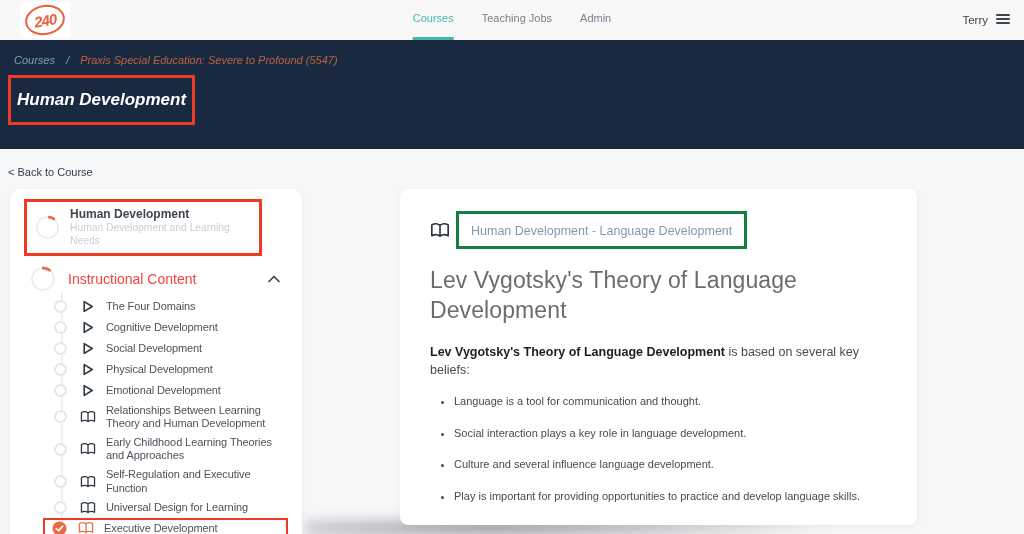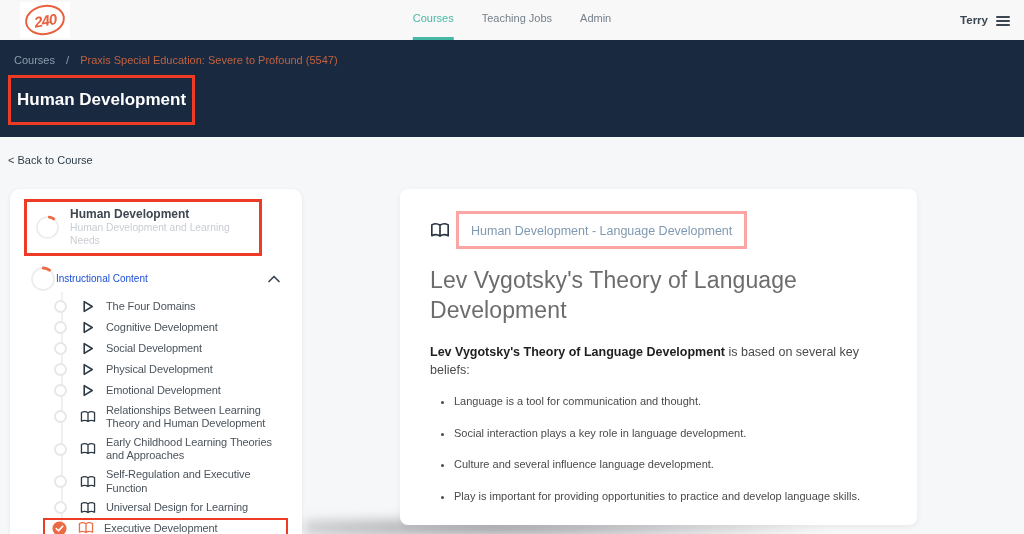--- a/index.html
+++ b/index.html
@@ -8,27 +8,27 @@
   
   .topbar { height:40px; background:#f8f8f9; display:flex; align-items:center; position:relative; }
   .logo-wrap { margin-left:20px; background:#fff; padding:3px 5px; }
   .logo { width:40px; height:30px; border:2.5px solid #e8603c; border-radius:50%;
           display:flex; align-items:center; justify-content:center;
           color:#e8603c; font-weight:bold; font-style:italic; font-size:15px;
           letter-spacing:-1px; transform:rotate(-10deg); }
   .nav { position:absolute; left:50%; transform:translateX(-50%); display:flex; gap:28px; height:40px; }
   .nav-item { font-size:11px; color:#76808a; line-height:37px; height:40px; border-bottom:3px solid transparent; cursor:pointer; }
   .nav-item.active { color:#45b8a5; border-bottom-color:#45b8a5; }
-  .user-area { margin-left:auto; margin-right:14px; display:flex; align-items:flex-end; gap:8px;font-weight:bold; }
+  .user-area { margin-left:auto; margin-right:14px; display:flex; align-items:flex-start; gap:8px; }
   .user-name { font-size:11.5px; color:#3c4652; }
   .burger { width:14px; height:10px; display:flex; flex-direction:column; justify-content:space-between; cursor:pointer; }
   .burger span { display:block; height:1.8px; background:#3c4652; border-radius:1px; }
 
   
-  .hero { height:97px; background:#182940; padding:14px 0 0 14px; }
+  .hero { height:109px; background:#182940; padding:14px 0 0 14px;font-style:italic; }
   .crumbs { font-size:11px; }
   .crumb-root { color:#8e9bac; cursor:pointer; }
   .crumb-sep { color:#8e9bab; margin:0 8px; }
   .crumb-cur { color:#c06140; cursor:pointer; }
   .hero-title-box { display:inline-block; border:3px solid #ee3b25; margin:9px 0 0 -6px; padding:12px 6px 12px 6px; min-width:167px; }
   .hero-title { color:#fff; font-size:17px; font-weight:bold; }
 
   .back-link { display:inline-block; margin:17px 0 0 8px; font-size:11px; color:#2e3c4b; cursor:pointer; }
 
   
@@ -41,37 +41,37 @@
             filter:blur(5px); }
 
   
   .module-box { display:flex; align-items:center; gap:10px; border:3px solid #ee3b25; padding:5px 8px; width:238px; cursor:pointer; }
   .ring { flex:0 0 auto; }
   .module-title { font-size:12px; font-weight:bold; color:#3e4750; line-height:1.25; }
   .module-sub { font-size:10.3px; color:#c9ced3; line-height:1.25; }
 
   .section-row { display:flex; align-items:center; margin-top:10px; cursor:pointer; }
   .section-row .ring { margin-left:6px; }
-  .section-label { font-size:10px; color:#1d4ed8; margin-left:0; }
+  .section-label { font-size:14px; color:#ef4444; margin-left:12px; }
   .chev { margin-left:auto; margin-right:8px; color:#3e4750; display:flex; }
 
   .tree { position:relative; margin-top:4px; }
   .tree::before { content:""; position:absolute; left:36.5px; top:-4px; bottom:2px; width:2px; background:#f0f0f0; }
   .t-item { display:flex; align-items:center; padding:3px 0; position:relative; cursor:pointer; }
   .dot { flex:0 0 13px; width:13px; height:13px; border:2px solid #e7e7e7; background:#fff; border-radius:50%; margin-left:30px; z-index:1; }
   .t-ic { margin-left:13px; width:17px; display:flex; color:#2e3944; flex:0 0 auto; }
   .t-lbl { margin-left:9px; font-size:11px; color:#4a535c; line-height:1.2; letter-spacing:-0.1px; }
   .t-item.active { border:2.5px solid #ee3b25; margin-left:19px; padding:1px 4px 1px 7px; }
   .t-item.active .check { flex:0 0 15px; width:15px; height:15px; z-index:1; display:flex; }
   .t-item.active .t-ic { color:#e8714d; margin-left:11px; }
 
   
   .lesson-head { display:flex; align-items:center; }
   .book-lg { color:#29333e; display:flex; flex:0 0 auto; }
-  .lesson-link-box { border:3px solid #fca5a5; margin-left:6px; padding:7px 12px;text-align:right; }
+  .lesson-link-box { border:3px solid #15803d; margin-left:6px; padding:7px 12px;text-align:right; }
   .lesson-link { font-size:12.5px; color:#7f99b2; cursor:pointer; }
   h1.lesson-title { font-size:23px; font-weight:400; color:#6c6c6c; line-height:1.32; max-width:432px; margin:16px 0 17px; letter-spacing:0.1px; }
   .intro { font-size:12.5px; color:#4a4a4a; line-height:1.5; margin-bottom:13px; }
   .intro b, .bullets b { color:#1e1e1e; }
   .bullets { list-style:disc; padding-left:24px; }
   .bullets li { font-size:11px; color:#4a4a4a; line-height:1.55; margin-bottom:14.5px; }
 </style>
 </head>
 <body>
 

